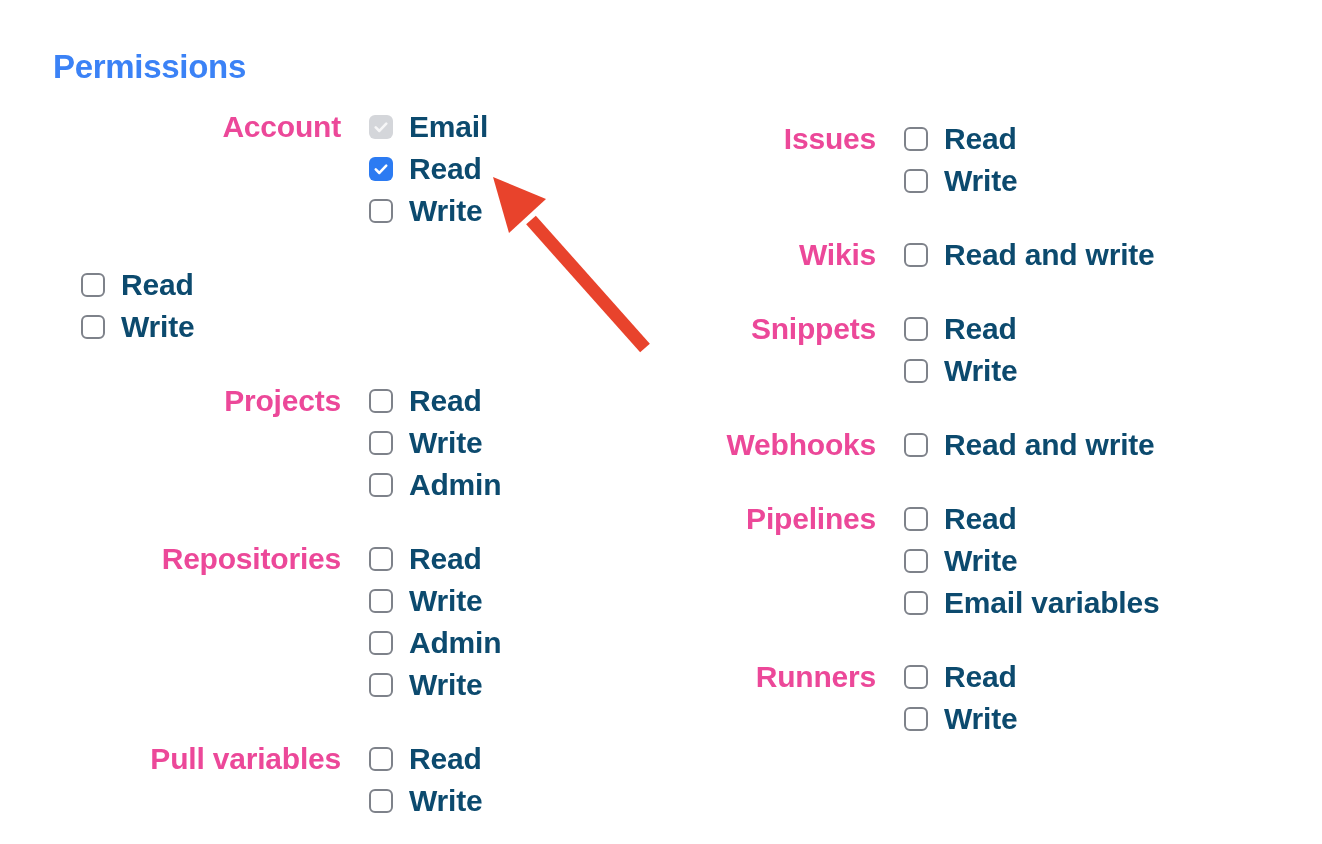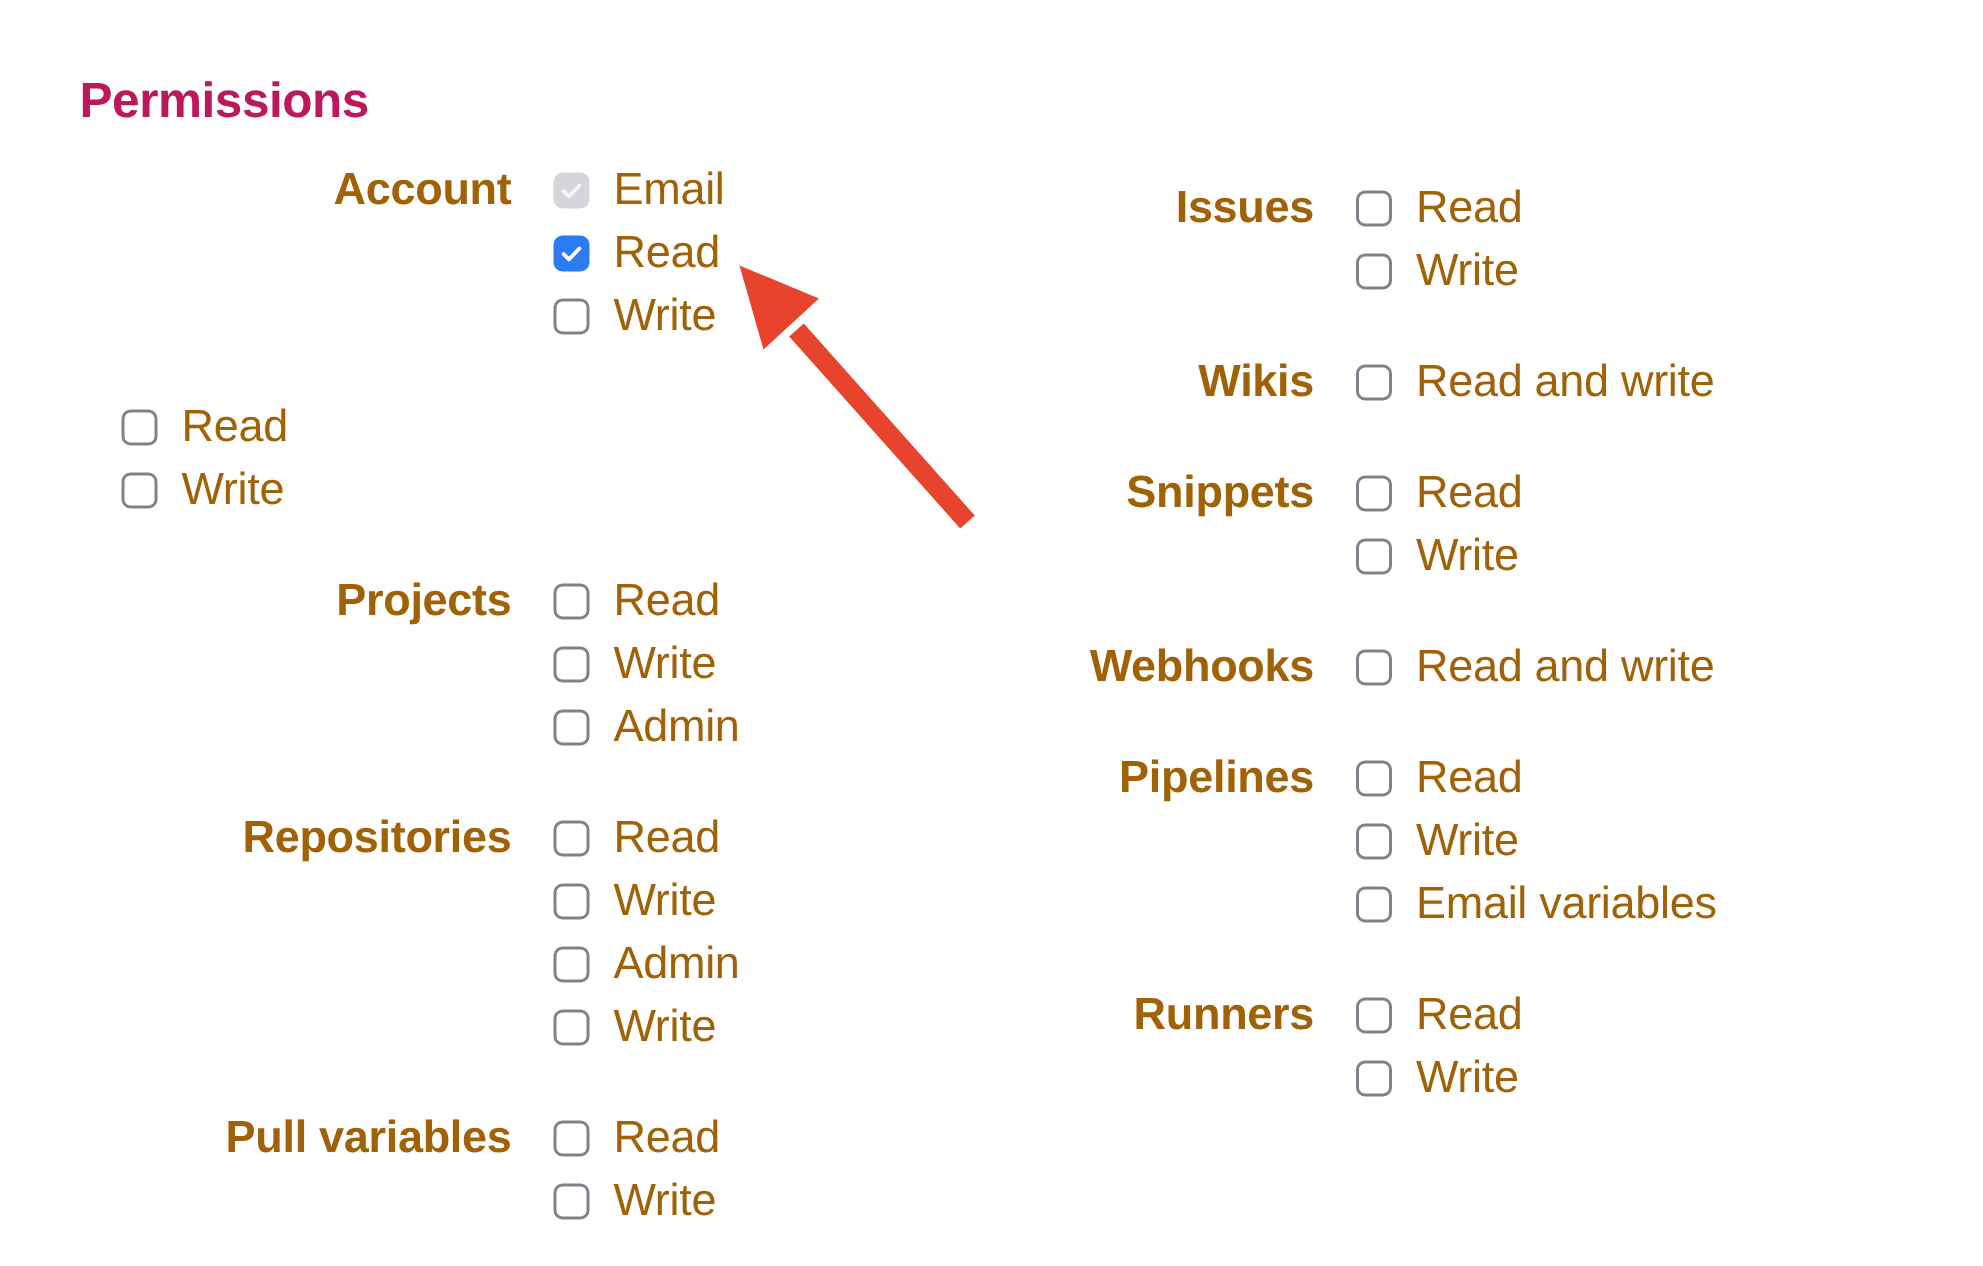--- a/index.html
+++ b/index.html
@@ -3,29 +3,29 @@
 <meta charset="utf-8">
 <style>
   html, body { margin: 0; padding: 0; background: #ffffff; }
   body {
     width: 1322px; height: 844px; position: relative; overflow: hidden;
     font-family: "Liberation Sans", sans-serif;
     -webkit-font-smoothing: antialiased;
   }
   .page-title {
     position: absolute; top: 48px; left: 53px;
-    font-size: 33px; font-weight: 700; color: #be185d;
+    font-size: 33px; font-weight: 700; color: #3b82f6;
     letter-spacing: -0.3px; margin: 0;
   }
   .perm-col { position: absolute; top: 106px; }
   .col-left  { left: 53px; }
   .col-right { left: 636px; margin-top: 12px; }
   .perm-group { display: flex; margin-bottom: 32px; }
   .perm-label {
-    font-size: 30px; font-weight: 700; color: #a16207;
+    font-size: 30px; font-weight: 700; color: #ec4899;
     text-align: right; line-height: 33px; padding-top: 4px;
     letter-spacing: -0.2px;
   }
   .col-left  .perm-label { width: 288px; }
   .col-right .perm-label { width: 240px; }
   .perm-checks { margin-left: 28px; }
   .check-row {
     height: 42px; display: flex; align-items: center; gap: 16px;
     cursor: pointer; white-space: nowrap;
   }
@@ -33,21 +33,21 @@
   .cb {
     width: 24px; height: 24px; box-sizing: border-box; flex: 0 0 24px;
     border-radius: 6px; display: flex; align-items: center; justify-content: center;
     background: #ffffff; border: 2.5px solid #7E828A;
   }
   .cb.checked  { background: #2C7BF2; border: none; }
   .cb.disabled { background: #D4D6DA; border: none; }
   .cb svg { display: block; }
   .cb.disabled svg { opacity: 0.8; }
   .cb-text {
-    font-size: 30px; font-weight: 400; color: #a16207;
+    font-size: 30px; font-weight: 700; color: #0c4a6e;
     letter-spacing: -0.2px;
   }
   .arrow-overlay {
     position: absolute; top: 0; left: 0; width: 1322px; height: 844px;
     pointer-events: none;
   }
 </style>
 </head>
 <body>
 

